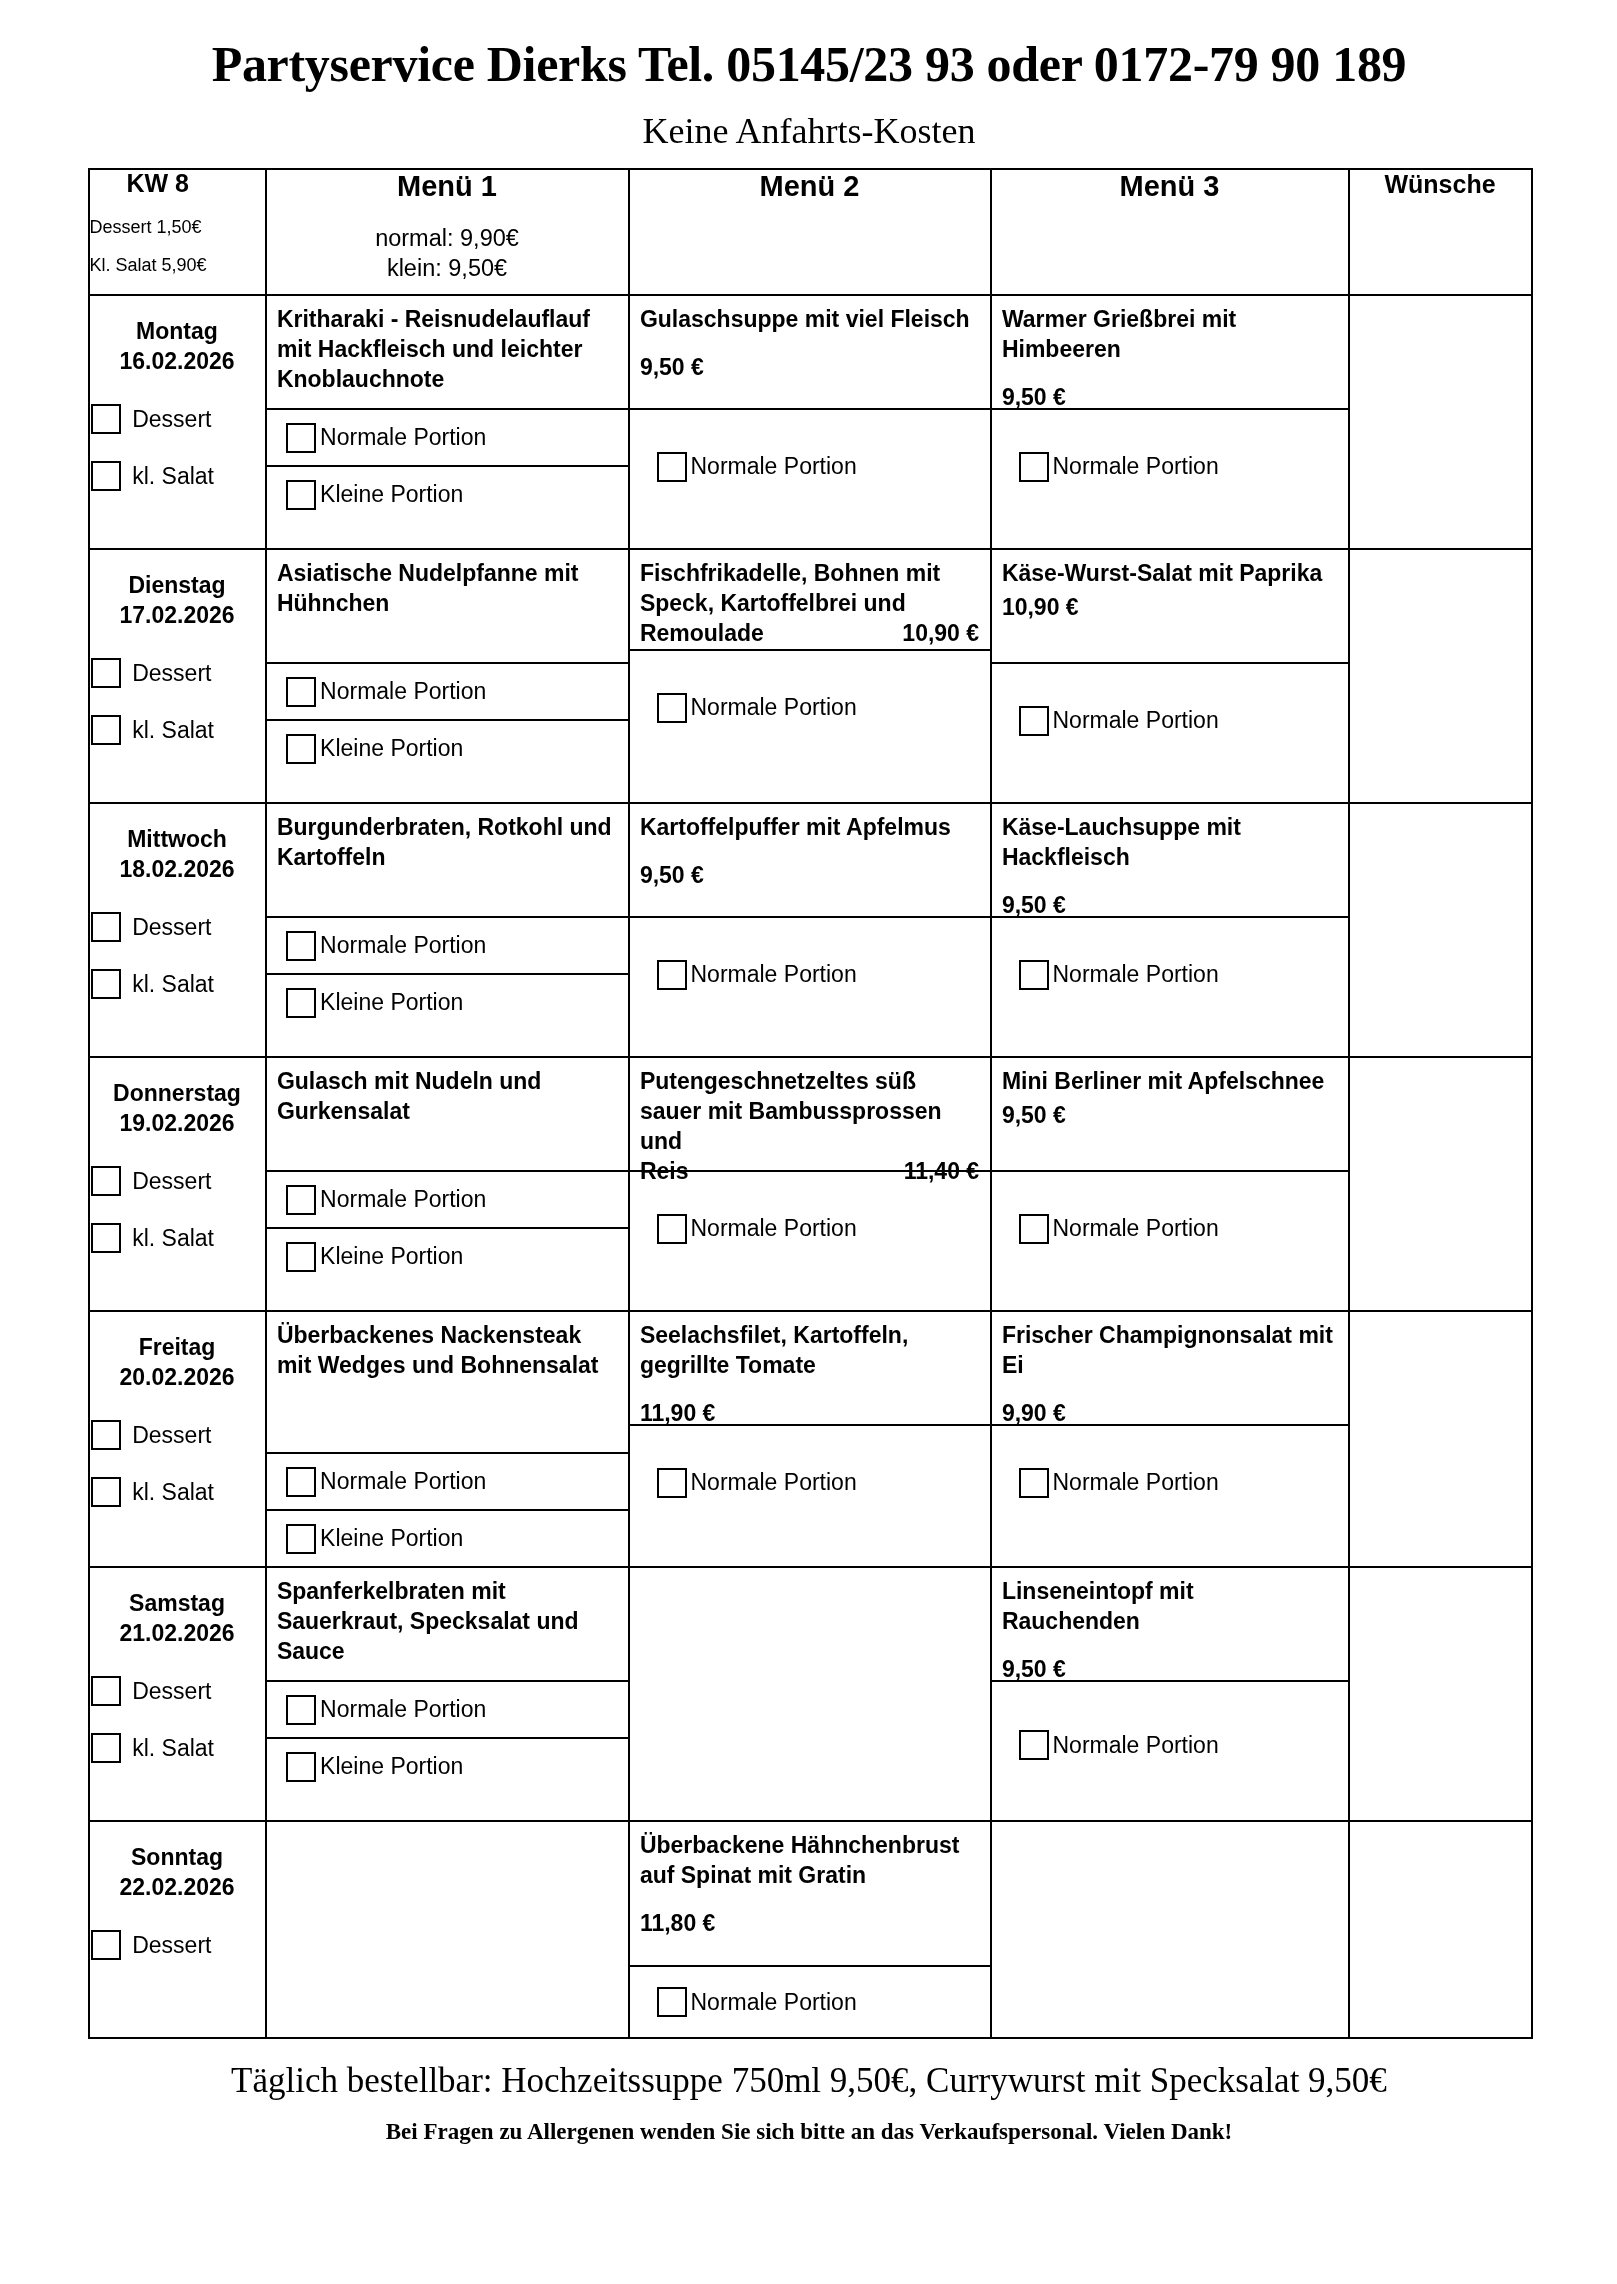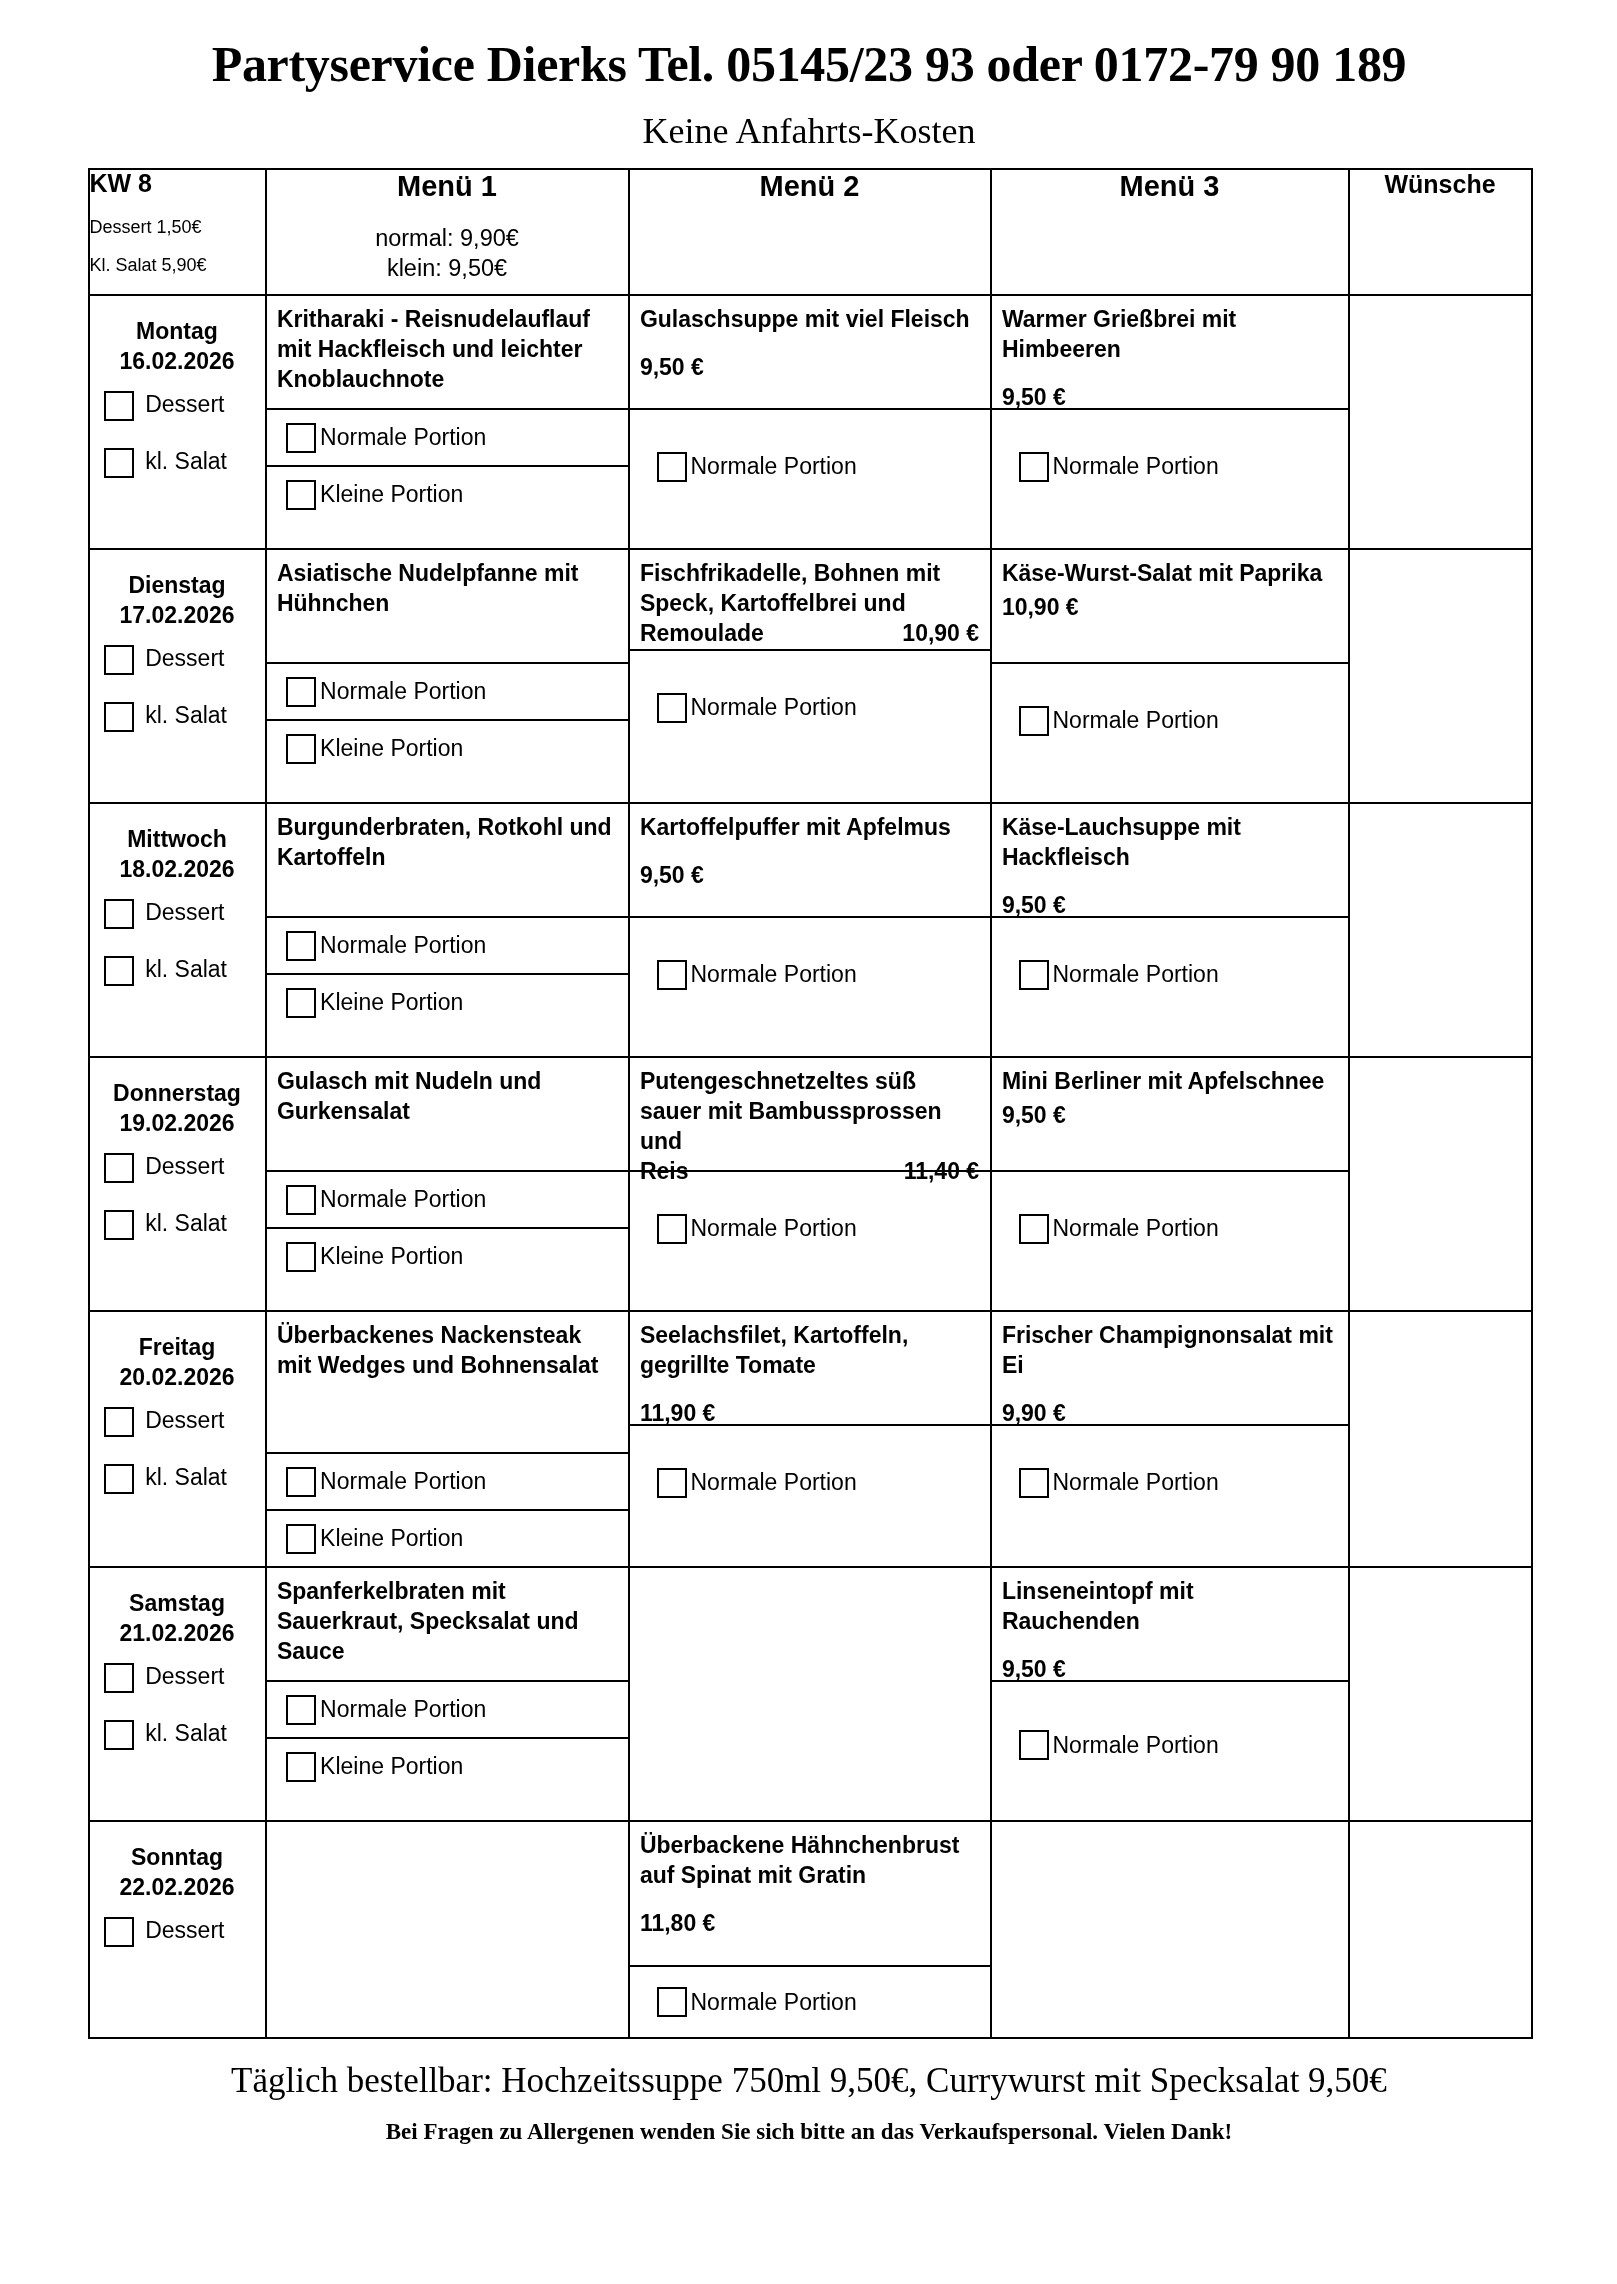--- a/index.html
+++ b/index.html
@@ -68,20 +68,21 @@
   col.c-m3     { width: 358px; }
   col.c-wish   { width: 183px; }
 
   
   .hdr-day-cell { padding: 10.4px 11.7px 6.5px 11.7px; }
   .kw-label {
     font-size: 25px;
     font-weight: bold;
     line-height: 1.1;
     margin-bottom: 19.6px;
+    padding-left: 37px;
   }
   .kw-sub {
     font-size: 18px;
     font-weight: normal;
     line-height: 1.2;
     margin-bottom: 17px;
   }
   .hdr-menu-cell {
     text-align: center;
     padding: 22px 6.5px 10.4px 6.5px;
@@ -111,22 +112,22 @@
     font-size: 23px;
     font-weight: bold;
     line-height: 1.32;
     padding-top: 19.6px;
   }
   .day-opts {
     margin-top: 14.4px;
   }
   .day-opt {
     display: flex;
-    align-items: flex-start;
-    padding-left: 14px;
+    align-items: center;
+    padding-left: 1px;
     height: 57px;
   }
   .day-opt-label {
     font-size: 23px;
     font-weight: normal;
     margin-left: 11.7px;
     white-space: nowrap;
   }
 
   

